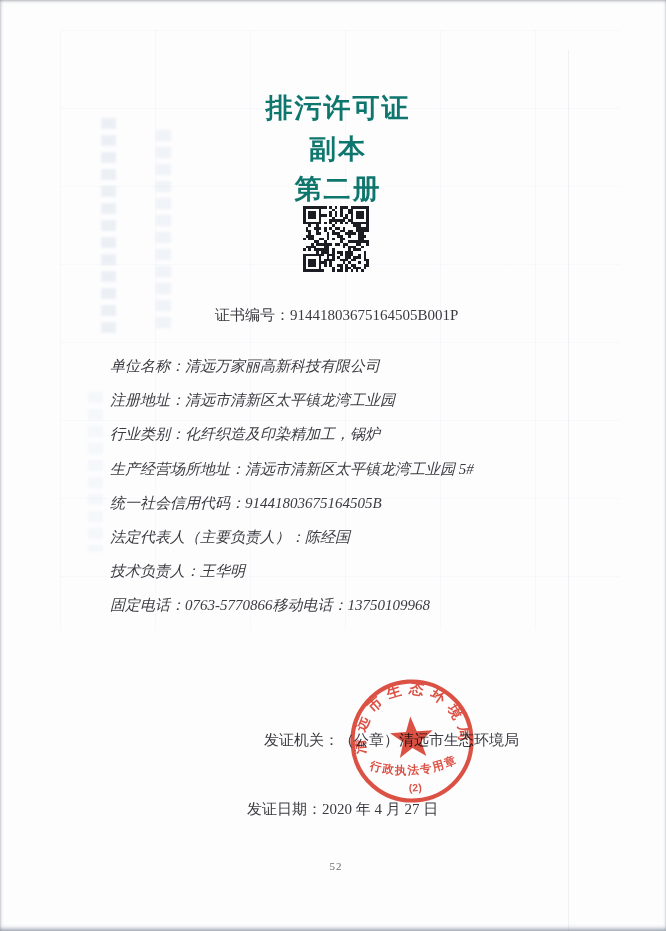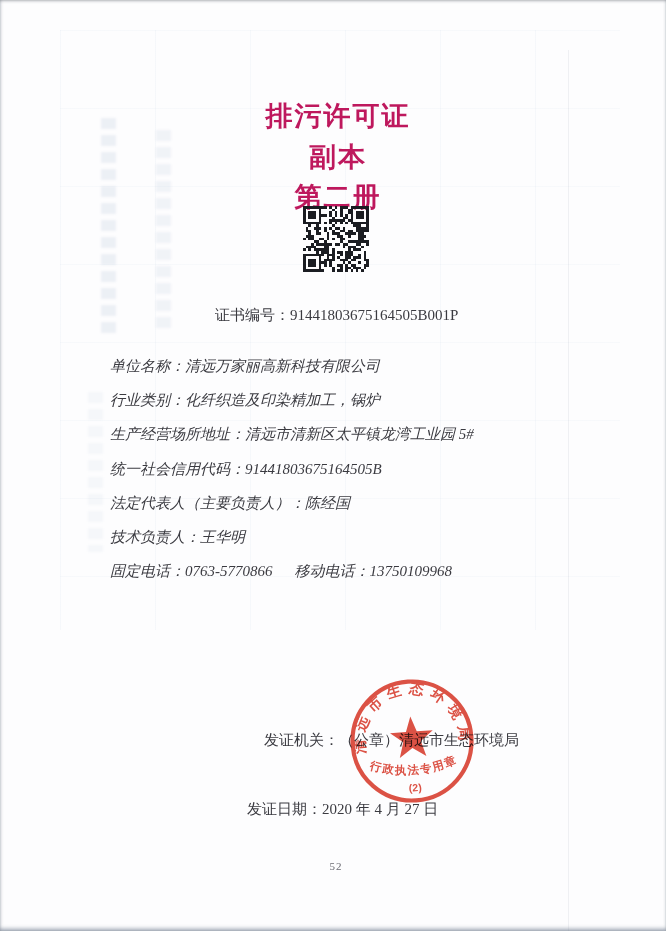--- a/index.html
+++ b/index.html
@@ -21,31 +21,31 @@
       repeating-linear-gradient(90deg, rgba(150,180,210,.07) 0 1px, transparent 1px 95px),
       repeating-linear-gradient(180deg, rgba(150,180,210,.06) 0 1px, transparent 1px 78px);
     filter:blur(.4px);pointer-events:none;
   }
   .bleed-strip{
     position:absolute;width:15px;
     background:repeating-linear-gradient(180deg, rgba(120,150,185,.12) 0 11px, transparent 11px 17px);
     filter:blur(1.2px);pointer-events:none;
   }
   .titles{
-    position:absolute;left:10px;top:96px;width:656px;
+    position:absolute;left:10px;top:88px;width:656px;
     text-align:center;
     font-family:"Liberation Sans","DejaVu Sans",sans-serif;
-    font-weight:700;color:#be185d;
+    font-weight:700;color:#0f766e;
     font-size:27px;line-height:40.5px;letter-spacing:2px;
   }
   .qr-wrap{position:absolute;left:303px;top:206px;width:66px;height:66px;}
   .cert-no{position:absolute;left:215px;top:306px;font-size:15px;white-space:nowrap;font-family:Liberation Serif, serif;}
   .fields{position:absolute;left:110px;top:349px;width:460px;font-style:italic;}
   .row{height:34.2px;line-height:34.2px;font-size:15px;white-space:nowrap;}
-  .phones .mobile{margin-left:22px;}
+  .phones .mobile{}
   .validity{position:absolute;left:110px;top:657px;font-size:15px;white-space:nowrap;}
   .issuer{position:absolute;left:264px;top:731px;font-size:15px;white-space:nowrap;}
   .issue-date{position:absolute;left:247px;top:800px;font-size:15px;white-space:nowrap;}
   .page-num{position:absolute;left:0;top:860px;width:672px;text-align:center;
     font-size:11px;color:#6a6a72;letter-spacing:1px;}
   .seal{
     position:absolute;left:337px;top:666px;width:150px;height:150px;
     transform:rotate(-4deg);
     mix-blend-mode:multiply;opacity:.88;pointer-events:none;
   }
@@ -398,20 +398,21 @@
         <rect x="18" y="24" width="1" height="1"></rect>
         <rect x="20" y="24" width="1" height="1"></rect>
         <rect x="22" y="24" width="1" height="1"></rect>
       </svg>
   </div>
 
   <div class="cert-no"><span>证书编号：</span><span>91441803675164505B001P</span></div>
 
   <div class="fields">
     <div class="row"><span>单位名称：</span><span>清远万家丽高新科技有限公司</span></div>
+    <div class="row"><span>注册地址：</span><span>清远市清新区太平镇龙湾工业园</span></div>
     <div class="row"><span>行业类别：</span><span>化纤织造及印染精加工，锅炉</span></div>
     <div class="row"><span>生产经营场所地址：</span><span>清远市清新区太平镇龙湾工业园 5#</span></div>
     <div class="row"><span>统一社会信用代码：</span><span>91441803675164505B</span></div>
     <div class="row"><span>法定代表人（主要负责人）：</span><span>陈经国</span></div>
     <div class="row"><span>技术负责人：</span><span>王华明</span></div>
     <div class="row phones"><span>固定电话：</span><span>0763-5770866</span><span class="mobile">移动电话：</span><span>13750109968</span></div>
   </div>
 
 
   <div class="issuer"><span>发证机关：</span><span>（公章）清远市生态环境局</span></div>

